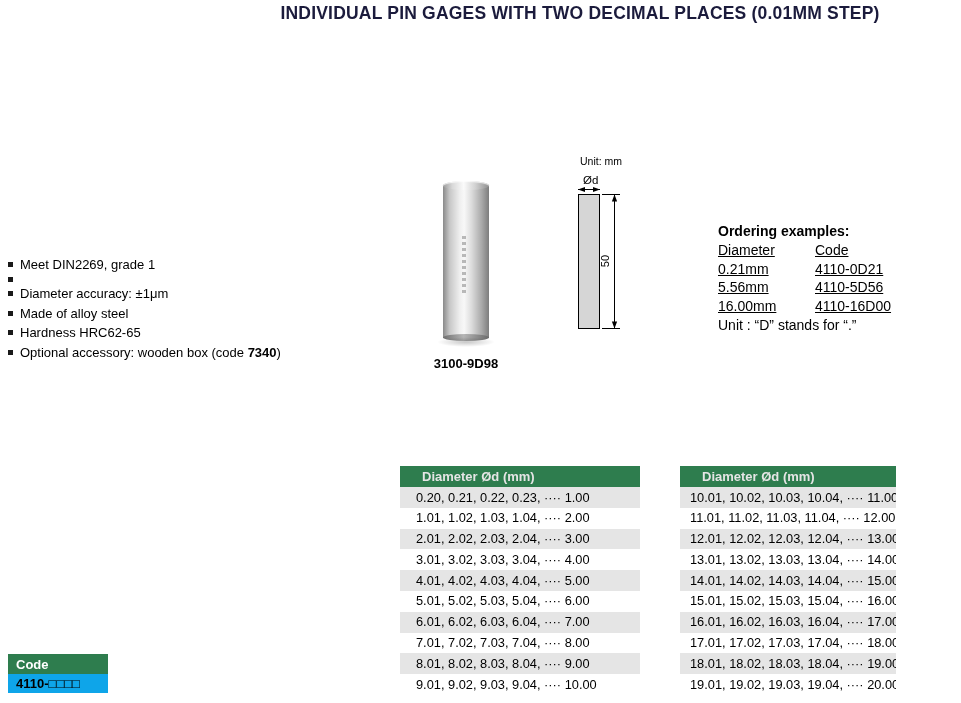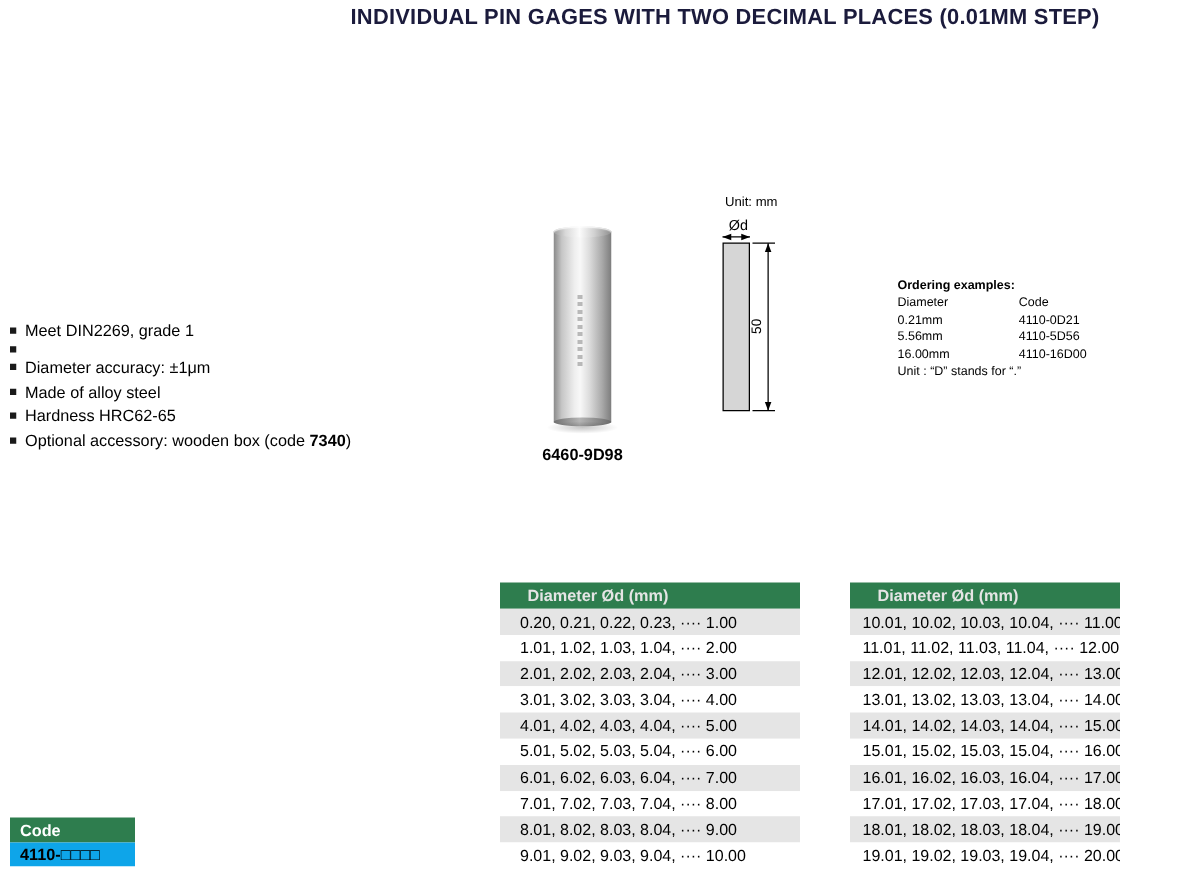--- a/index.html
+++ b/index.html
@@ -30,23 +30,23 @@
   .pin-shadow { position:absolute; left:437px; top:337px; width:58px; height:10px;
       background:radial-gradient(ellipse at center, rgba(0,0,0,0.22), rgba(0,0,0,0) 70%); }
   .pin-label { position:absolute; left:406px; top:356px; width:120px; text-align:center;
       font-size:13px; font-weight:bold; }
 
   
   .drawing { position:absolute; left:558px; top:153px; }
   .drawing text { font-family:"Liberation Sans","DejaVu Sans",sans-serif; fill:#000; }
 
   
-  .ordering { position:absolute; left:718px; top:223px; font-size:10px; }
+  .ordering { position:absolute; left:718px; top:223px; font-size:14px; }
   .ordering-title { font-weight:bold; margin-bottom:3px; }
-  .ord-grid { display:grid; grid-template-columns:97px auto; row-gap:2.6px; }
+  .ord-grid { display:grid; grid-template-columns:97px auto; row-gap:2.6px;text-decoration:underline; }
   .ordering-note { margin-top:3px; }
 
   
   .code-box { position:absolute; left:8px; top:654px; width:100px; font-size:13px; }
   .code-header { background:#2e7d4e; color:#fff; font-weight:bold; padding:2.5px 8px; }
   .code-value { background:#0ea5e9; font-weight:bold; padding:2px 8px; }
 
   
   .pin-table { position:absolute; top:466px; }
   .pin-table.t1 { left:400px; width:240px; }
@@ -90,21 +90,21 @@
     </div>
   </div>
 
   <div class="pin-photo">
     <div class="pin-body"></div>
     <div class="pin-cap-top"></div>
     <div class="pin-cap-bottom"></div>
     <div class="pin-engraving"></div>
   </div>
   <div class="pin-shadow"></div>
-  <div class="pin-label">6460-9D98</div>
+  <div class="pin-label">3100-9D98</div>
 
   <svg class="drawing" width="94" height="188" viewBox="0 0 94 188">
     <text x="22" y="12" font-size="10.5">Unit: mm</text>
     <text x="25" y="31" font-size="11.5">Ød</text>
     <line x1="20" y1="36.5" x2="42" y2="36.5" stroke="#000" stroke-width="1"></line>
     <path d="M20,36.5 l7,-2.6 l0,5.2 z" fill="#000"></path>
     <path d="M42,36.5 l-7,-2.6 l0,5.2 z" fill="#000"></path>
     <rect x="20.5" y="41.5" width="21" height="134" fill="#d6d6d6" stroke="#000" stroke-width="1"></rect>
     <line x1="44" y1="41.5" x2="62" y2="41.5" stroke="#000" stroke-width="1"></line>
     <line x1="44" y1="175.5" x2="62" y2="175.5" stroke="#000" stroke-width="1"></line>

